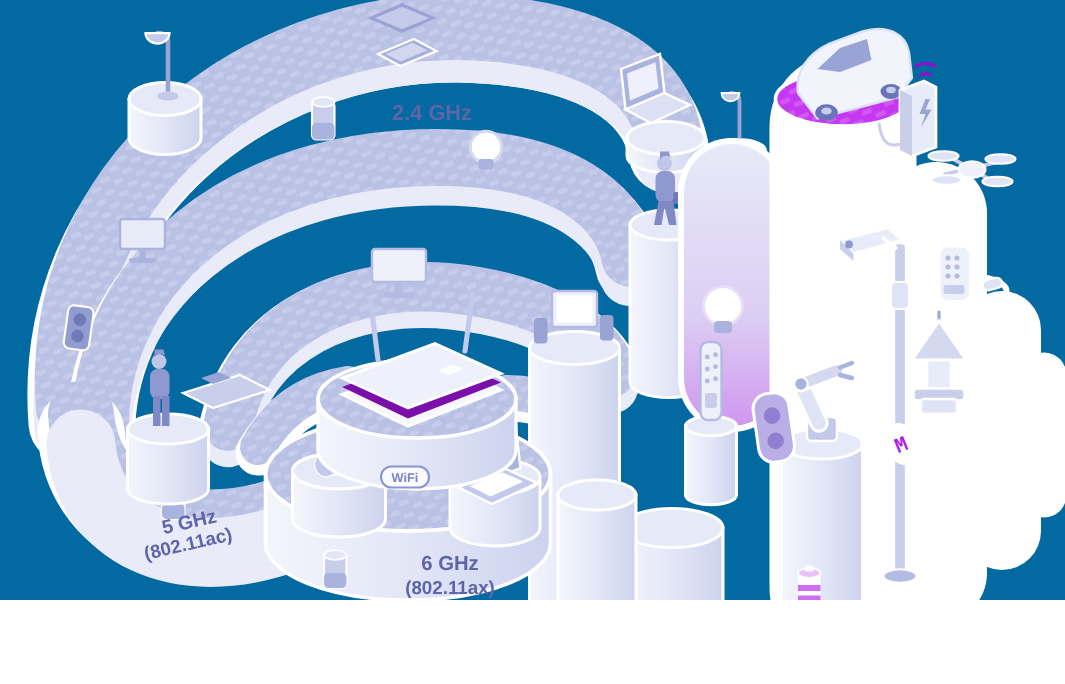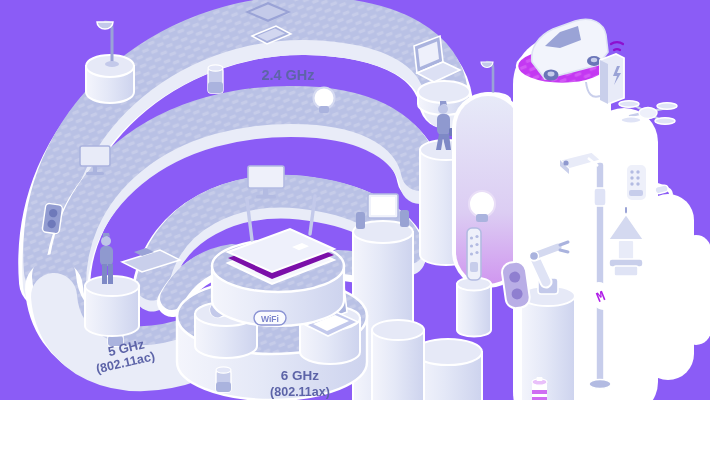--- a/index.html
+++ b/index.html
@@ -1,16 +1,16 @@
 <!DOCTYPE html>
 <html><head>
 <meta charset="utf-8">
 <style>
   html,body{margin:0;padding:0;background:#fff;}
-  .stage{position:relative;width:710px;height:400px;background:#8b5cf6;overflow:hidden;
+  .stage{position:relative;width:710px;height:400px;background:#0369a1;overflow:hidden;
          font-family:"Liberation Sans", sans-serif;}
   svg{display:block;}
   text{user-select:none;}
 </style>
 </head>
 <body>
 
 <div class="stage">
 <svg width="710" height="456" viewBox="0 0 710 456">
   <defs>

